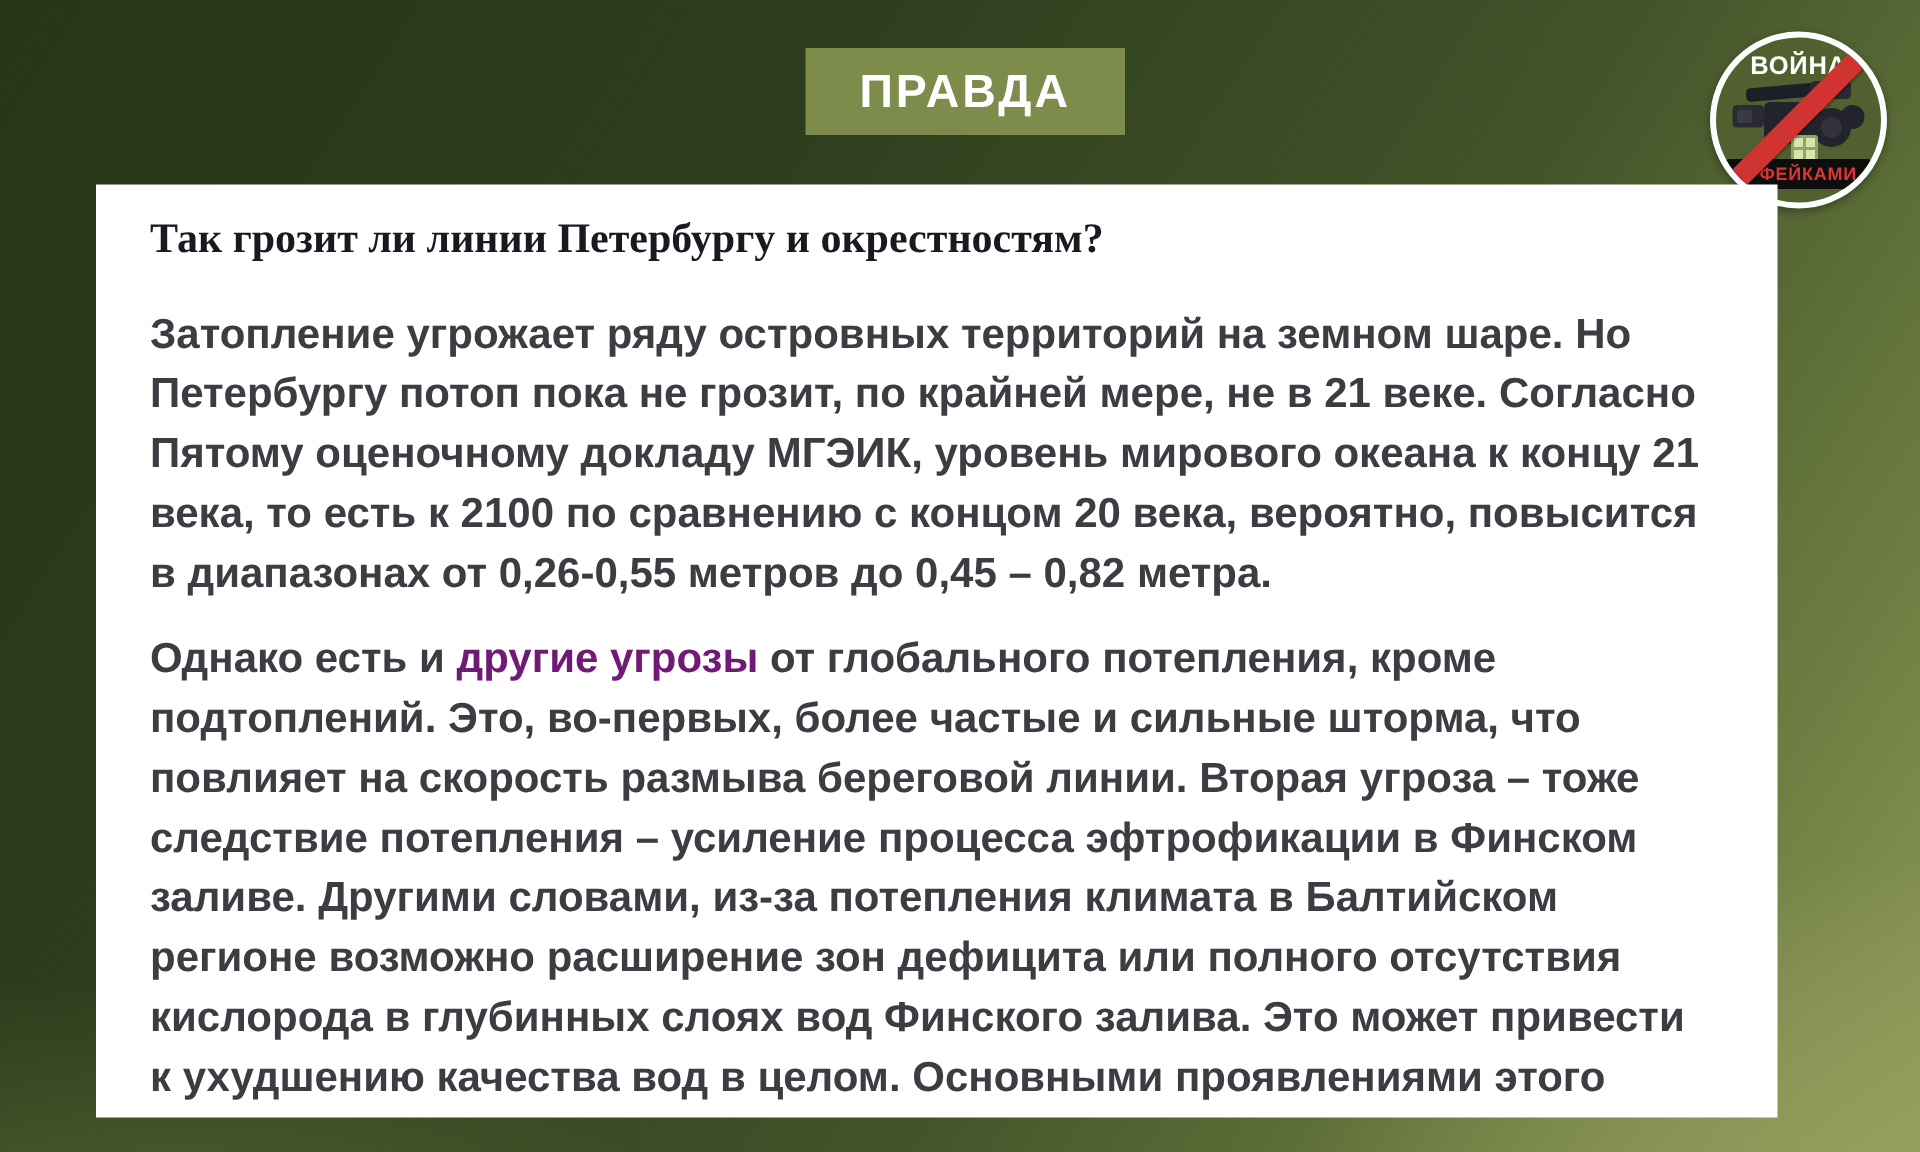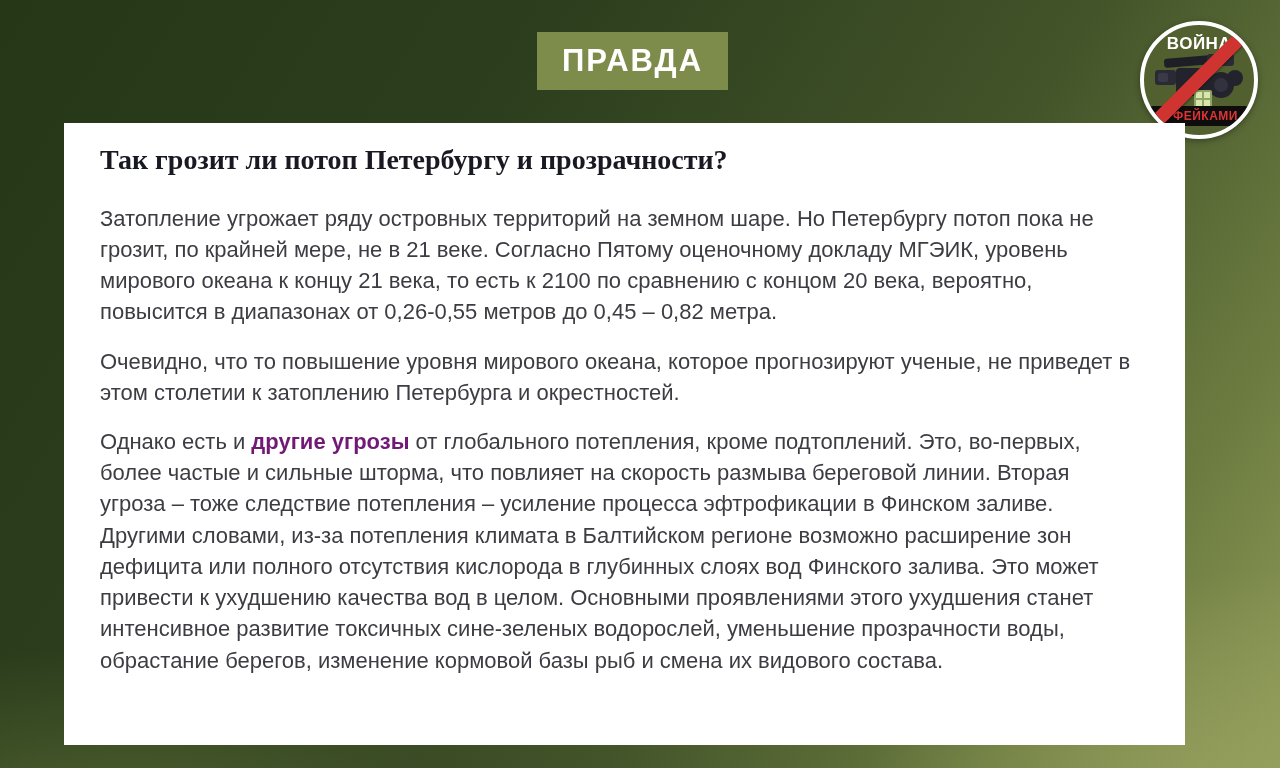--- a/index.html
+++ b/index.html
@@ -6,21 +6,21 @@
   body{
     width:1280px;height:768px;overflow:hidden;position:relative;
     font-family:"Liberation Sans", sans-serif;
     background:
       radial-gradient(ellipse 700px 380px at 100% 104%, rgba(150,160,95,.9), rgba(150,160,95,0) 60%),
       radial-gradient(ellipse 620px 300px at 6% 108%, rgba(108,124,62,.55), rgba(108,124,62,0) 60%),
       linear-gradient(123deg, #253717 0%, #2c3e1d 32%, #43542a 62%, #6d7d41 85%, #8f9a58 100%);
   }
   
   .badge{
-    position:absolute;top:32px;left:537px;width:191px;height:58px;
+    position:absolute;top:32px;left:537px;width:213px;height:58px;
     background:#7d8c4a;display:flex;align-items:center;justify-content:center;
   }
   .badge span{
     color:#ffffff;font-weight:700;font-size:31px;letter-spacing:2px;
     font-family:"Liberation Sans", sans-serif;
   }
   
   .logo{
     position:absolute;left:1140px;top:21px;width:118px;height:118px;
     border-radius:50%;background:#51602e;border:4px solid #ffffff;
@@ -44,21 +44,21 @@
   
   .card{
     position:absolute;left:64px;top:123px;width:1121px;height:622px;
     background:#ffffff;box-sizing:border-box;padding:20px 36px 0 36px;overflow:hidden;
   }
   .card h1{
     margin:0 0 26px 0;font-family:"Liberation Serif", serif;font-weight:700;
     font-size:28px;line-height:1.2;color:#191922;
   }
   .card p{
-    margin:0 16px 18px 0;font-size:22px;line-height:1.42;color:#3c3c43;
+    margin:0 16px 18px 0;font-size:28px;line-height:1.42;color:#3c3c43;font-weight:bold;
   }
   .card p b{color:#701a75;}
   a.flood-link{color:#4c8fc9;text-decoration:none;cursor:pointer;}
 </style>
 </head>
 <body>
 
 <div class="badge">
   <span>ПРАВДА</span>
 </div>
@@ -80,27 +80,24 @@
     <rect x="44" y="48" width="6" height="6" fill="#d8e6ad"></rect>
     <rect x="52" y="48" width="6" height="6" fill="#d8e6ad"></rect>
   </svg>
   <div class="logo-band">
     <span>С ФЕЙКАМИ</span>
   </div>
   <div class="logo-slash"></div>
 </div>
 
 <div class="card">
-  <h1>Так грозит ли потоп Петербургу и прозрачности?</h1>
+  <h1>Так грозит ли линии Петербургу и окрестностям?</h1>
 
   <p>
     <span>Затопление угрожает ряду островных территорий на земном шаре. Но Петербургу потоп пока не грозит, по крайней мере, не в 21 веке. Согласно Пятому оценочному докладу МГЭИК, уровень мирового океана к концу 21 века, то есть к 2100 по сравнению с концом 20 века, вероятно, повысится в диапазонах от 0,26-0,55 метров до 0,45 – 0,82 метра.</span>
   </p>
 
 
-  <p>
-    <span>Очевидно, что то повышение уровня мирового океана, которое прогнозируют ученые, не приведет в этом столетии к затоплению Петербурга и окрестностей.</span>
-  </p>
 
   <p>
     <span>Однако есть и </span><b>другие угрозы</b><span> от глобального потепления, кроме подтоплений. Это, во-первых, более частые и сильные шторма, что повлияет на скорость размыва береговой линии. Вторая угроза – тоже следствие потепления – усиление процесса эфтрофикации в Финском заливе. Другими словами, из-за потепления климата в Балтийском регионе возможно расширение зон дефицита или полного отсутствия кислорода в глубинных слоях вод Финского залива. Это может привести к ухудшению качества вод в целом. Основными проявлениями этого ухудшения станет интенсивное развитие токсичных сине-зеленых водорослей, уменьшение прозрачности воды, обрастание берегов, изменение кормовой базы рыб и смена их видового состава.</span>
   </p>
 </div>
 
 </body></html>

